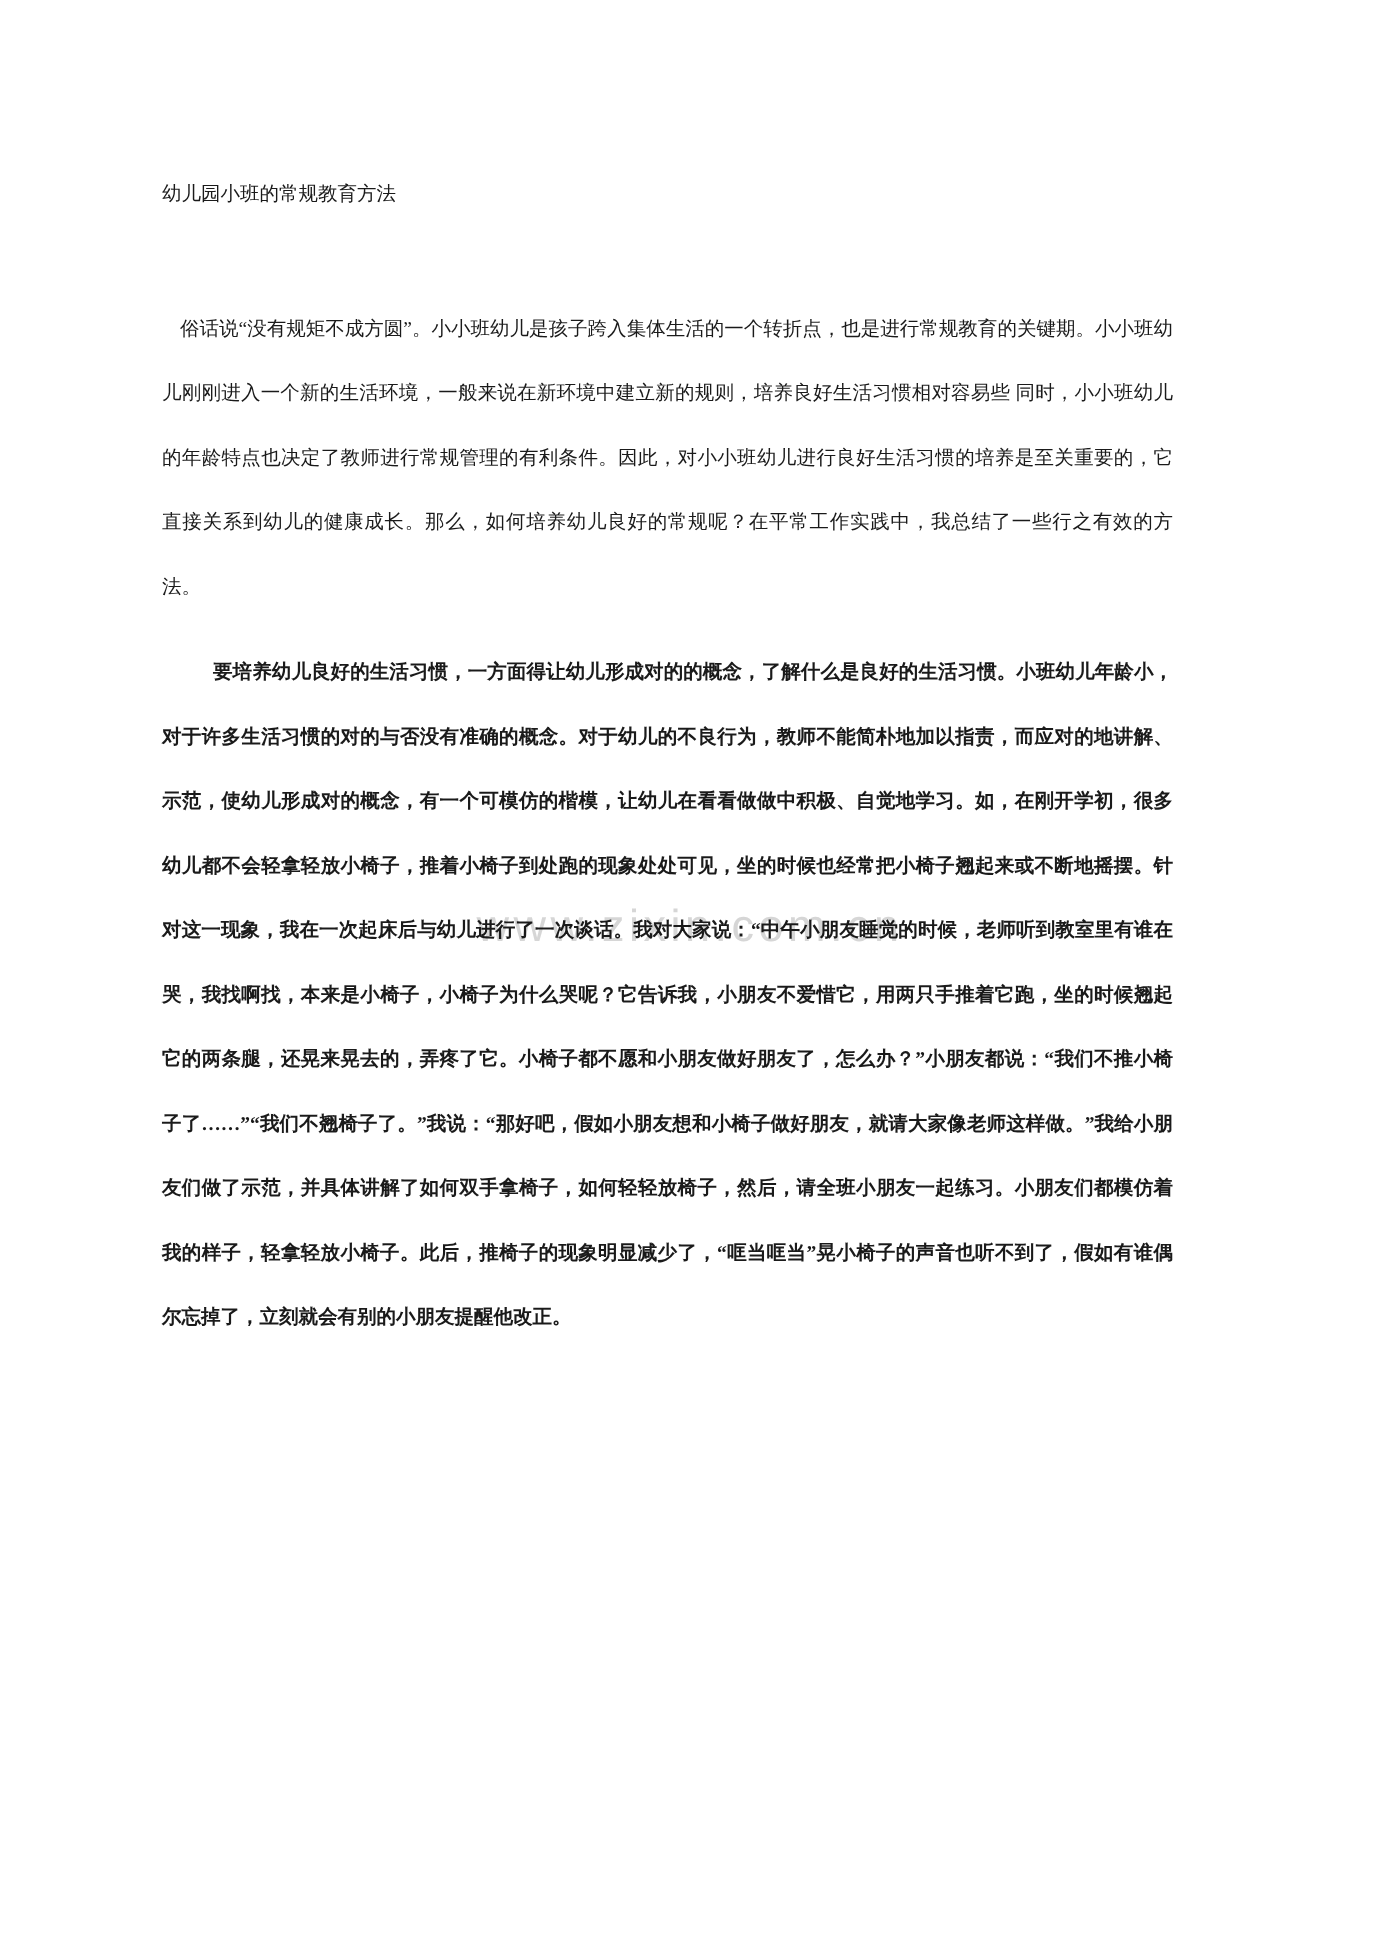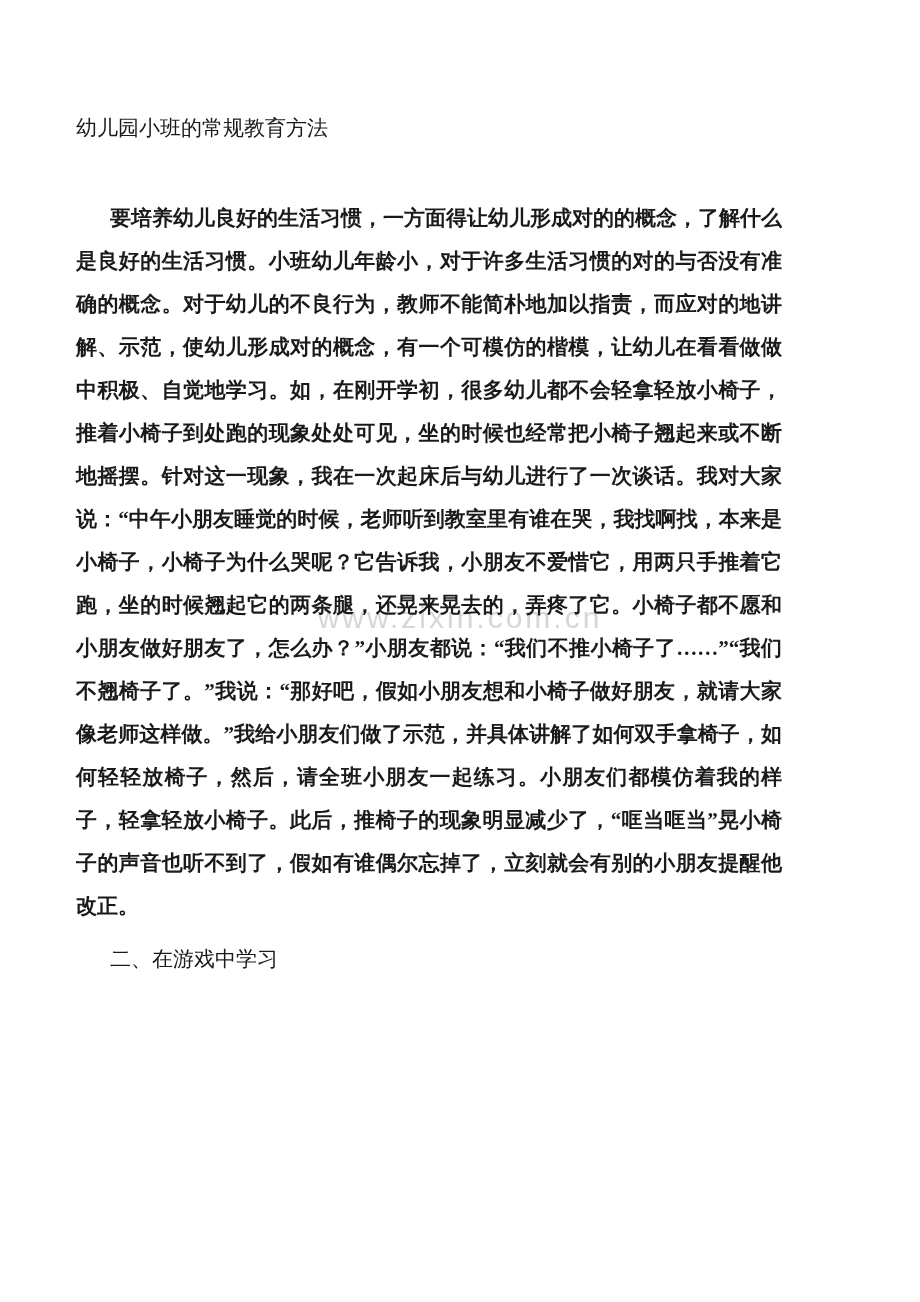--- a/index.html
+++ b/index.html
@@ -30,22 +30,22 @@
     letter-spacing: 3px;
     color: #c9c9c9;
     opacity: 0.75;
     z-index: 0;
     white-space: nowrap;
     user-select: none;
   }
   .doc {
     position: relative;
     z-index: 1;
-    padding: 107px 138px 0 76px;
-    font-size: 21px;
+    padding: 107px 138px 0 108px;
+    font-size: 13px;
     line-height: 43px;
     color: #1a1a1a;
     text-align: justify;
   }
   .doc p {
     margin: 0;
   }
   .doc-title {
     margin: 0 0 47px 0 !important;
     text-align: left;
@@ -72,20 +72,20 @@
 <body>
 
 <div class="page">
 
   <div class="watermark">www.zixin.com.cn</div>
 
   <div class="doc">
 
     <p class="doc-title">幼儿园小班的常规教育方法</p>
 
+    <p class="para-intro">俗话说“没有规矩不成方圆”。小小班幼儿是孩子跨入集体生活的一个转折点，也是进行常规教育的关键期。小小班幼儿刚刚进入一个新的生活环境，一般来说在新环境中建立新的规则，培养良好生活习惯相对容易些 同时，小小班幼儿的年龄特点也决定了教师进行常规管理的有利条件。因此，对小小班幼儿进行良好生活习惯的培养是至关重要的，它直接关系到幼儿的健康成长。那么，如何培养幼儿良好的常规呢？在平常工作实践中，我总结了一些行之有效的方法。</p>
 
 
     <p class="para-body">要培养幼儿良好的生活习惯，一方面得让幼儿形成对的的概念，了解什么是良好的生活习惯。小班幼儿年龄小，对于许多生活习惯的对的与否没有准确的概念。对于幼儿的不良行为，教师不能简朴地加以指责，而应对的地讲解、示范，使幼儿形成对的概念，有一个可模仿的楷模，让幼儿在看看做做中积极、自觉地学习。如，在刚开学初，很多幼儿都不会轻拿轻放小椅子，推着小椅子到处跑的现象处处可见，坐的时候也经常把小椅子翘起来或不断地摇摆。针对这一现象，我在一次起床后与幼儿进行了一次谈话。我对大家说：“中午小朋友睡觉的时候，老师听到教室里有谁在哭，我找啊找，本来是小椅子，小椅子为什么哭呢？它告诉我，小朋友不爱惜它，用两只手推着它跑，坐的时候翘起它的两条腿，还晃来晃去的，弄疼了它。小椅子都不愿和小朋友做好朋友了，怎么办？”小朋友都说：“我们不推小椅子了……”“我们不翘椅子了。”我说：“那好吧，假如小朋友想和小椅子做好朋友，就请大家像老师这样做。”我给小朋友们做了示范，并具体讲解了如何双手拿椅子，如何轻轻放椅子，然后，请全班小朋友一起练习。小朋友们都模仿着我的样子，轻拿轻放小椅子。此后，推椅子的现象明显减少了，“哐当哐当”晃小椅子的声音也听不到了，假如有谁偶尔忘掉了，立刻就会有别的小朋友提醒他改正。</p>
 
-    <p class="section-heading last">二、在游戏中学习</p>
 
   </div>
 </div>
 
 </body></html>

